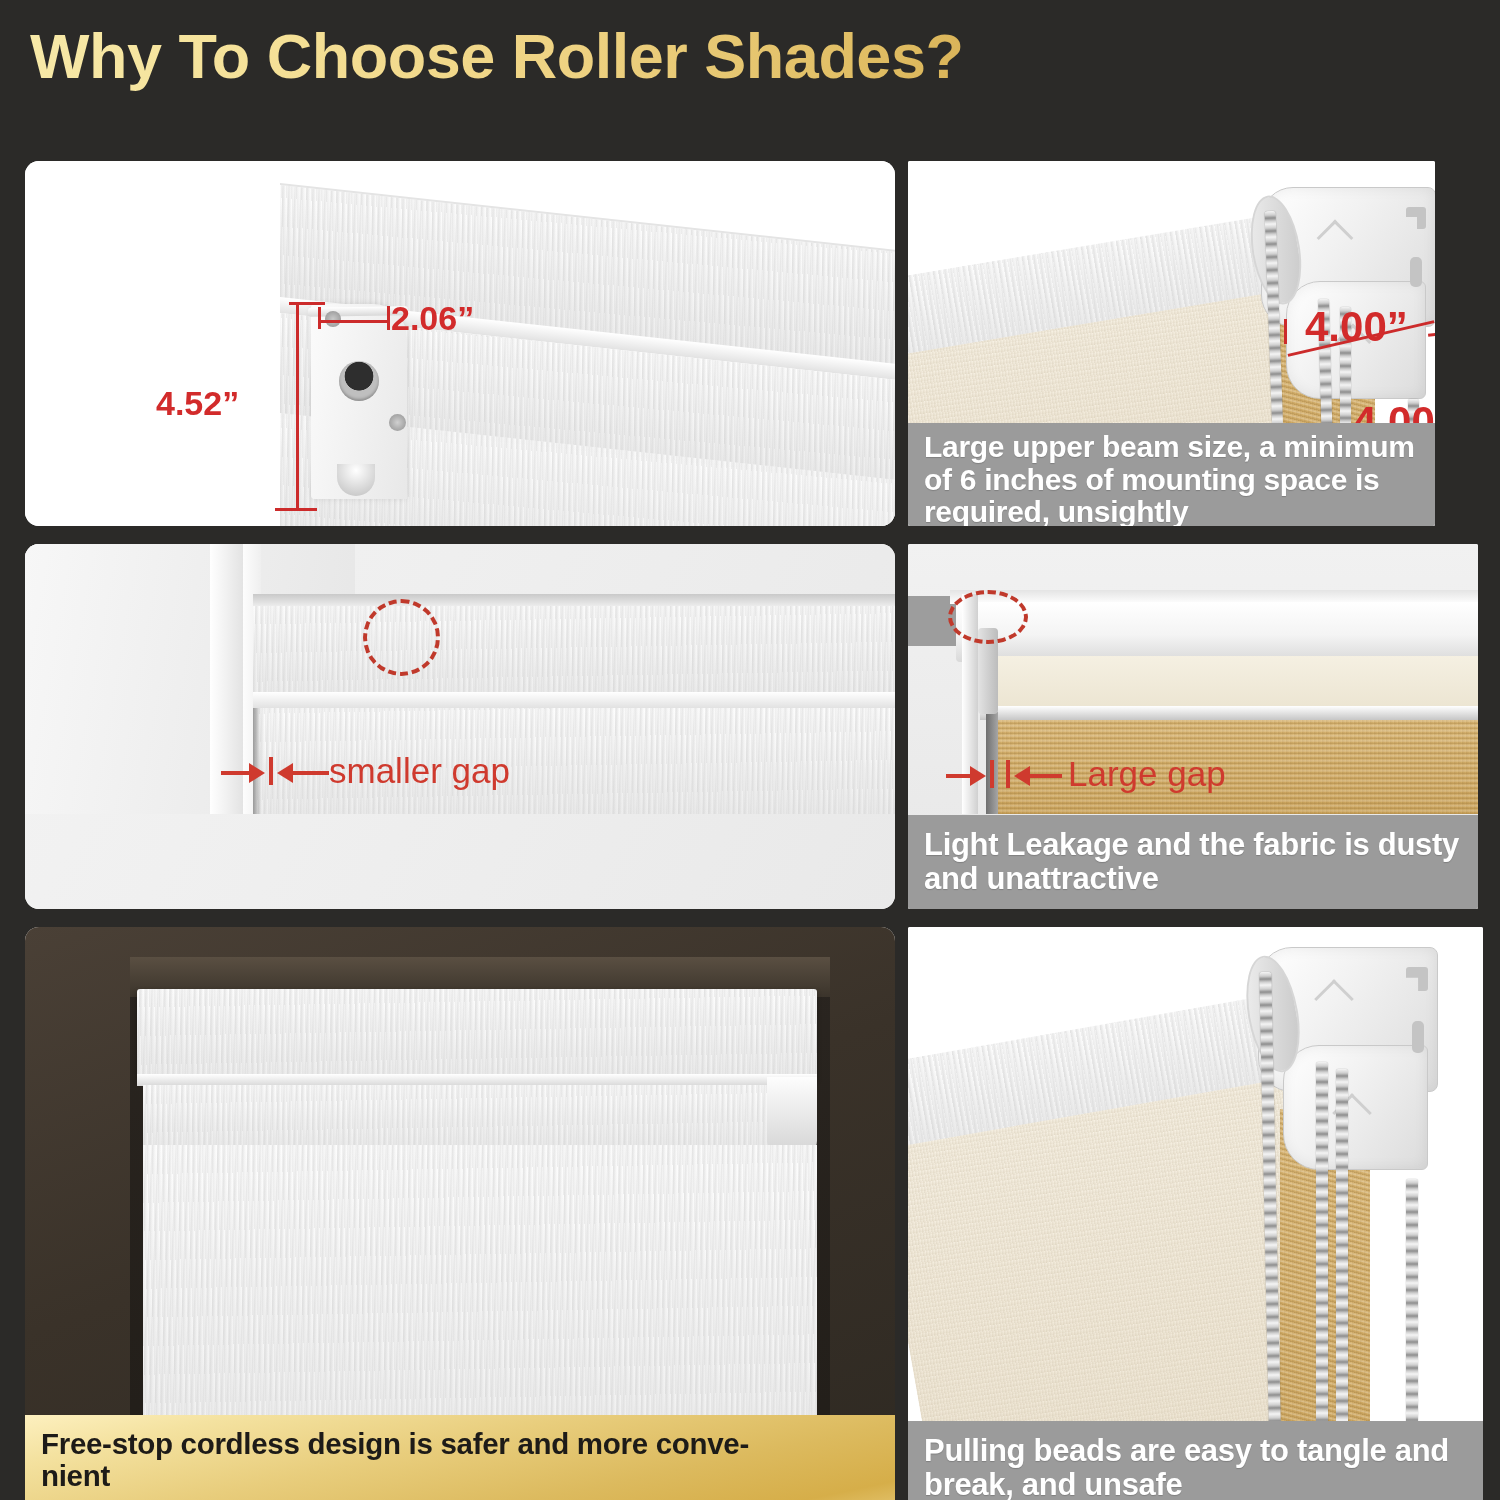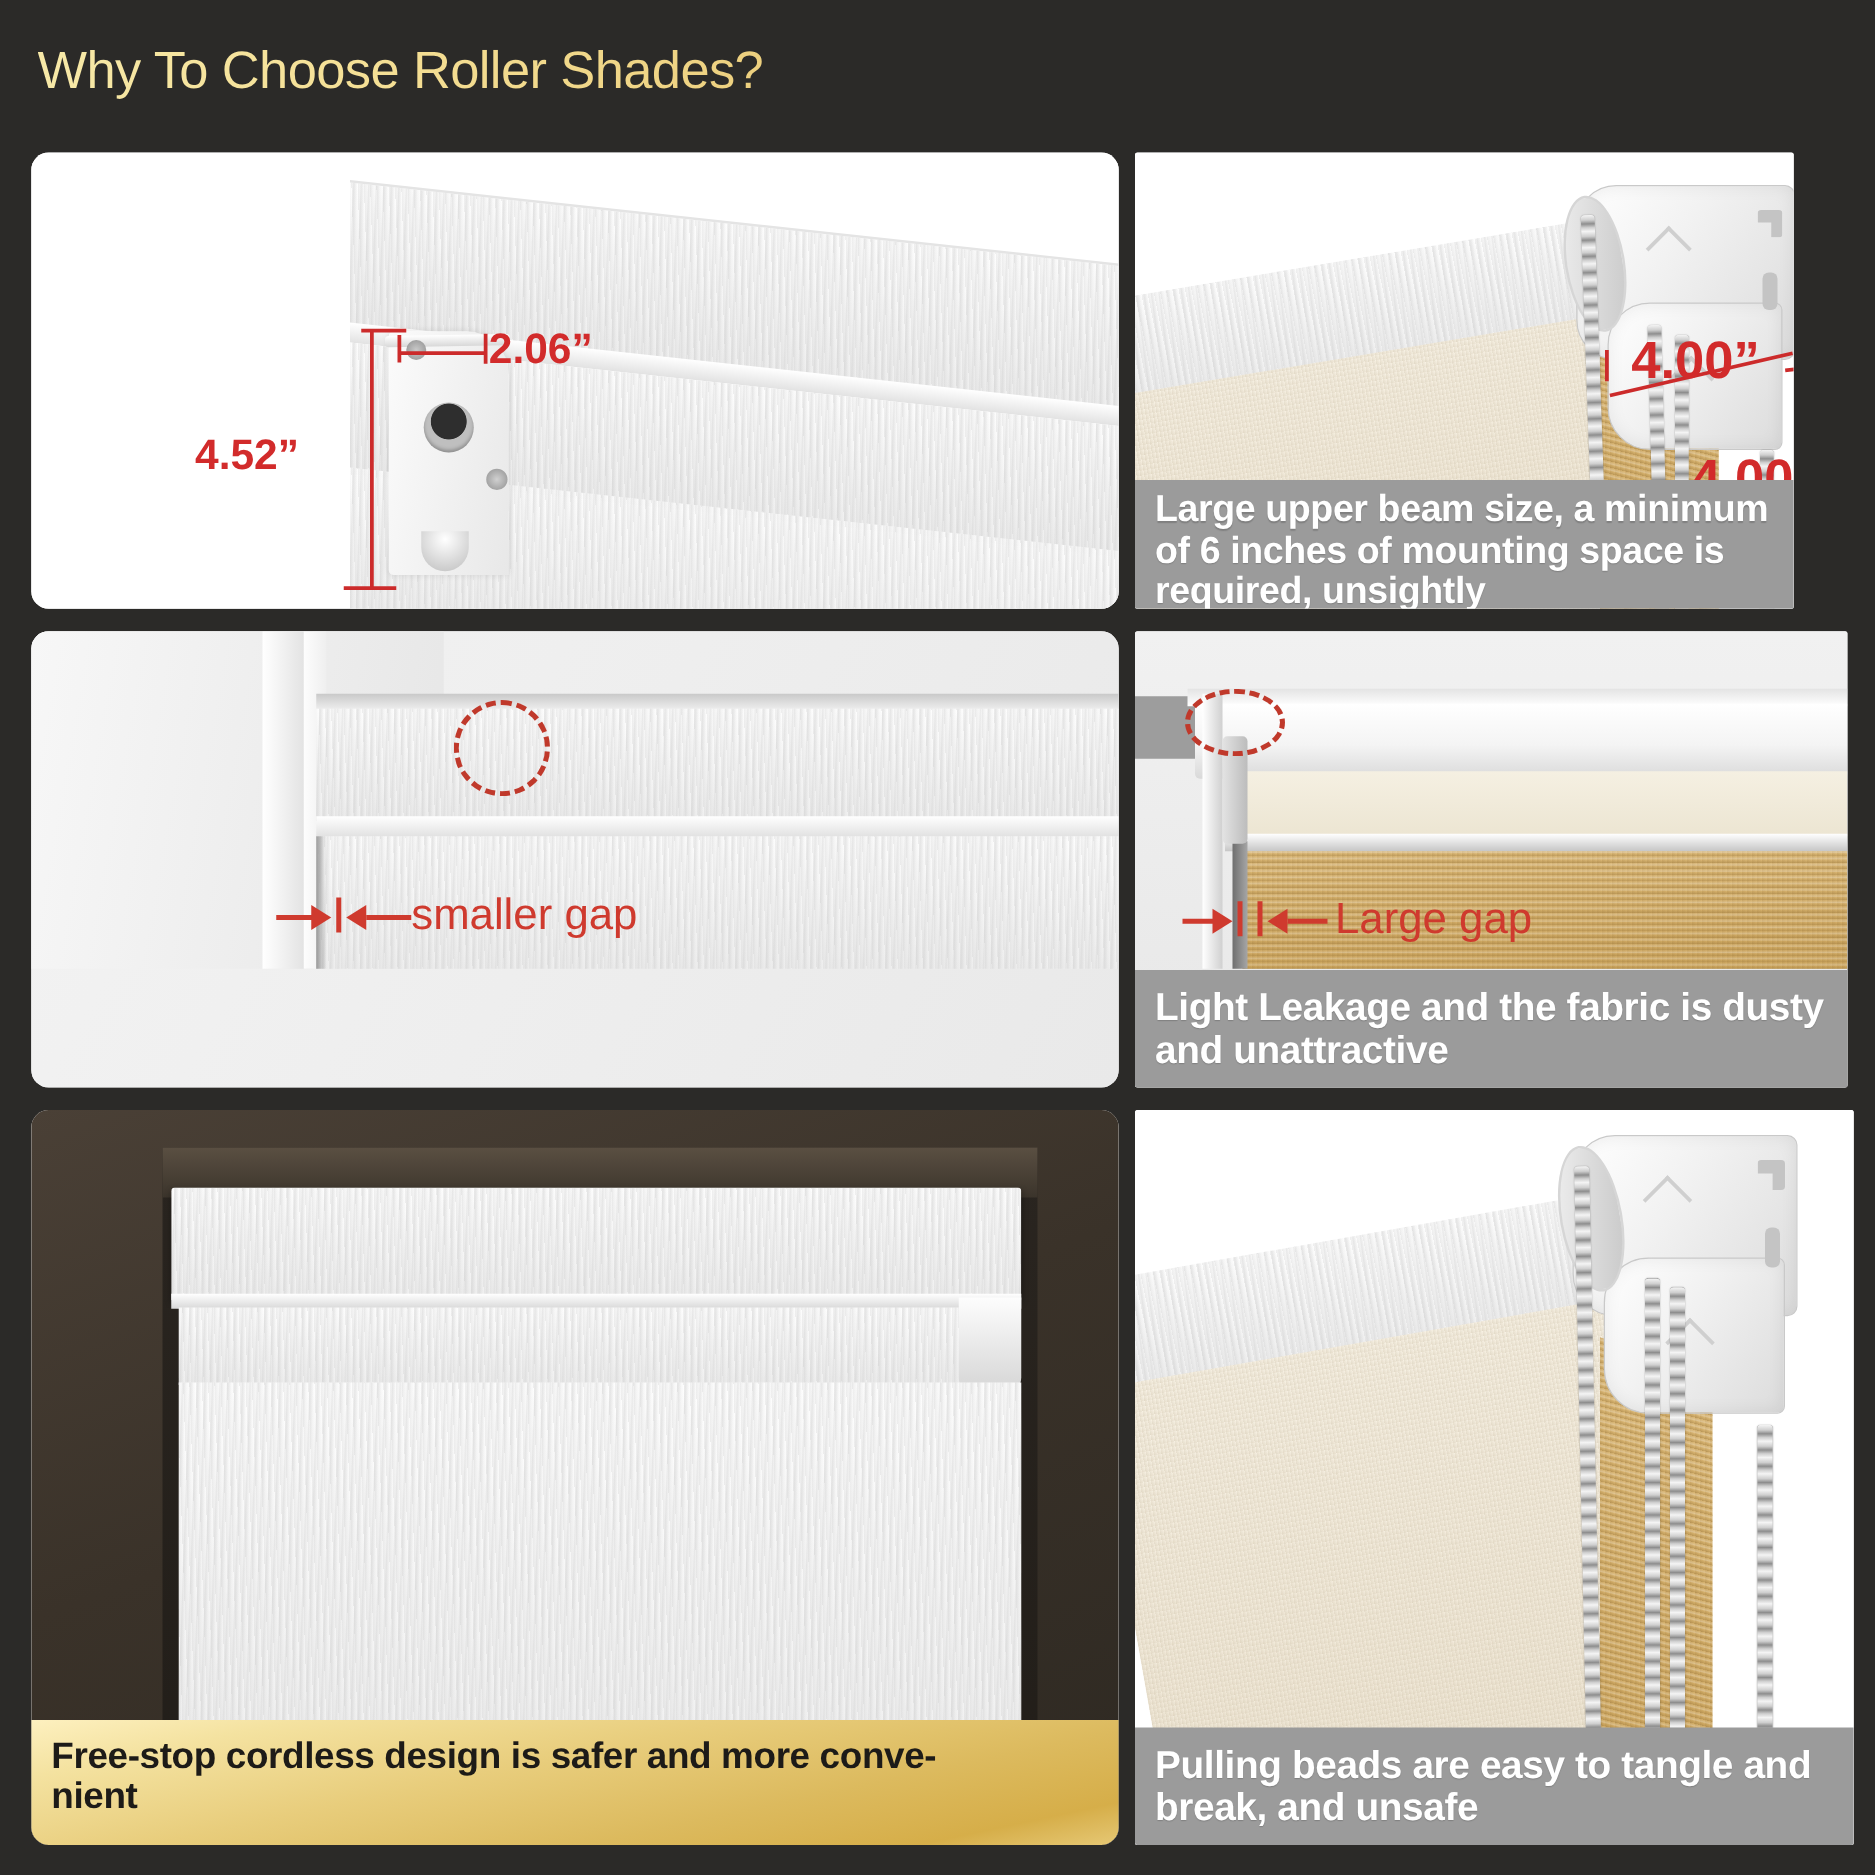--- a/index.html
+++ b/index.html
@@ -19,39 +19,40 @@
     background: #2b2a28;
   }
 
   
   .title {
     position: absolute;
     left: 30px;
     top: 18px;
     width: 1200px;
     height: 76px;
-    font-size: 42px;
-    font-weight: normal;
+    font-size: 63px;
+    font-weight: bold;
     letter-spacing: -0.5px;
     line-height: 76px;
     background: linear-gradient(100deg,
         #f7e9a8 0%, #f5e096 22%, #eed282 45%,
         #e0bd63 70%, #c79a3c 100%);
     -webkit-background-clip: text;
     background-clip: text;
     color: transparent;
     -webkit-text-fill-color: transparent;
     white-space: nowrap;
   }
 
   
   .card {
     position: absolute;
     overflow: hidden;
     background: #ffffff;
+    margin-top: 39px;
   }
   .card.left  { border-radius: 14px; }
   .card.right { border-radius: 2px; }
 
   .photo {
     position: absolute;
     left: 0; top: 0; right: 0; bottom: 0;
     overflow: hidden;
   }
 

